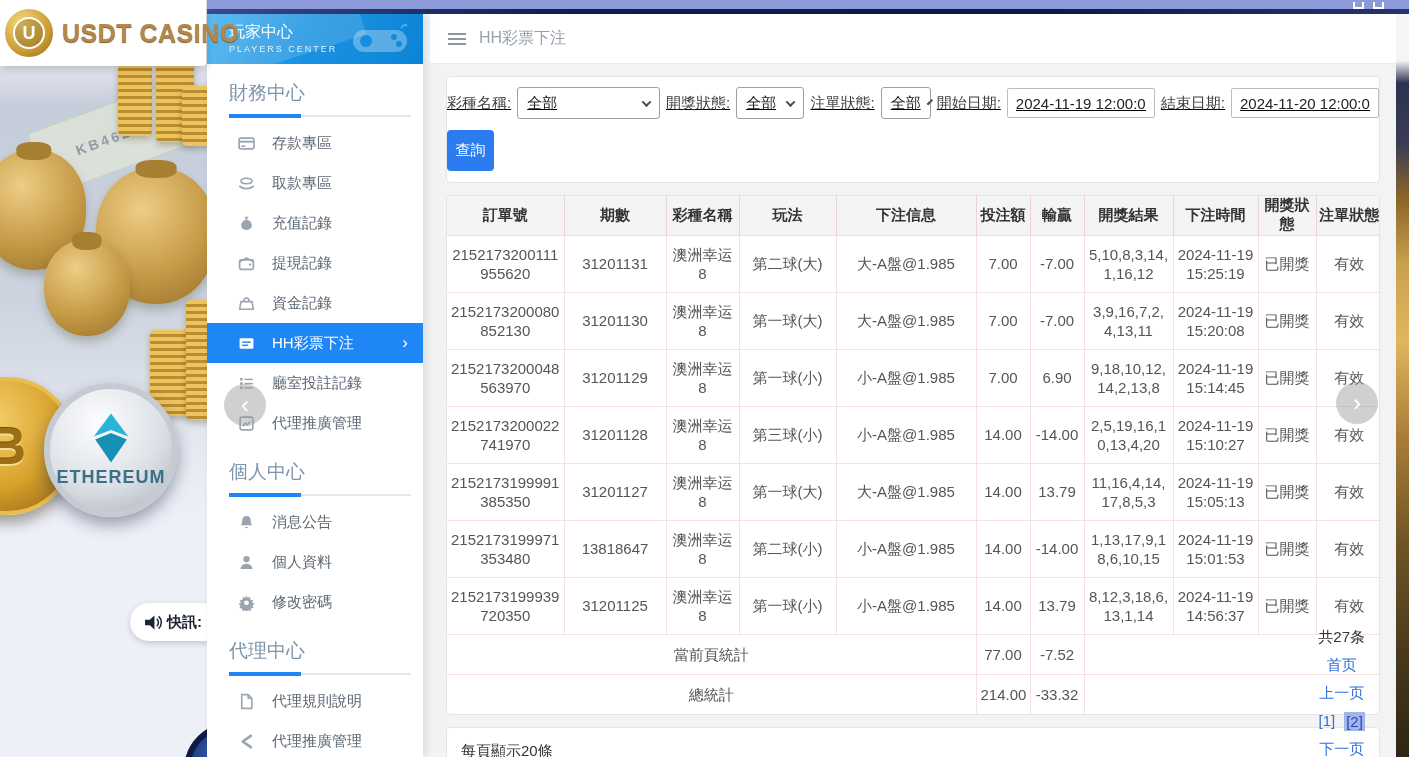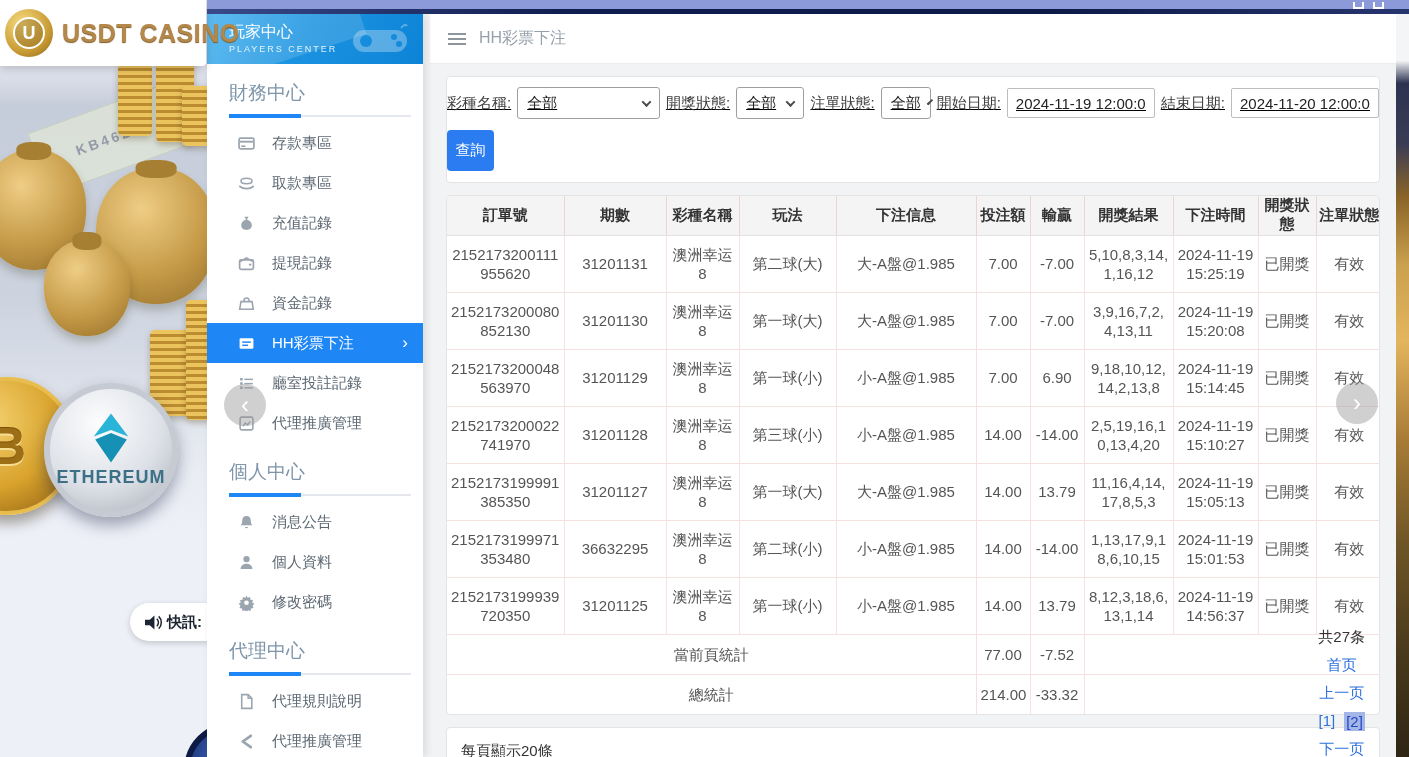--- a/index.html
+++ b/index.html
@@ -455,21 +455,21 @@
               <td>大-A盤@1.985</td>
               <td>14.00</td>
               <td>13.79</td>
               <td class="col-result">11,16,4,14,17,8,5,3</td>
               <td>2024-11-19 15:05:13</td>
               <td>已開獎</td>
               <td>有效</td>
             </tr>
             <tr>
               <td class="col-order">2152173199971353480</td>
-              <td>36632295</td>
+              <td>13818647</td>
               <td>澳洲幸运8</td>
               <td>第二球(小)</td>
               <td>小-A盤@1.985</td>
               <td>14.00</td>
               <td>-14.00</td>
               <td class="col-result">1,13,17,9,18,6,10,15</td>
               <td>2024-11-19 15:01:53</td>
               <td>已開獎</td>
               <td>有效</td>
             </tr>

